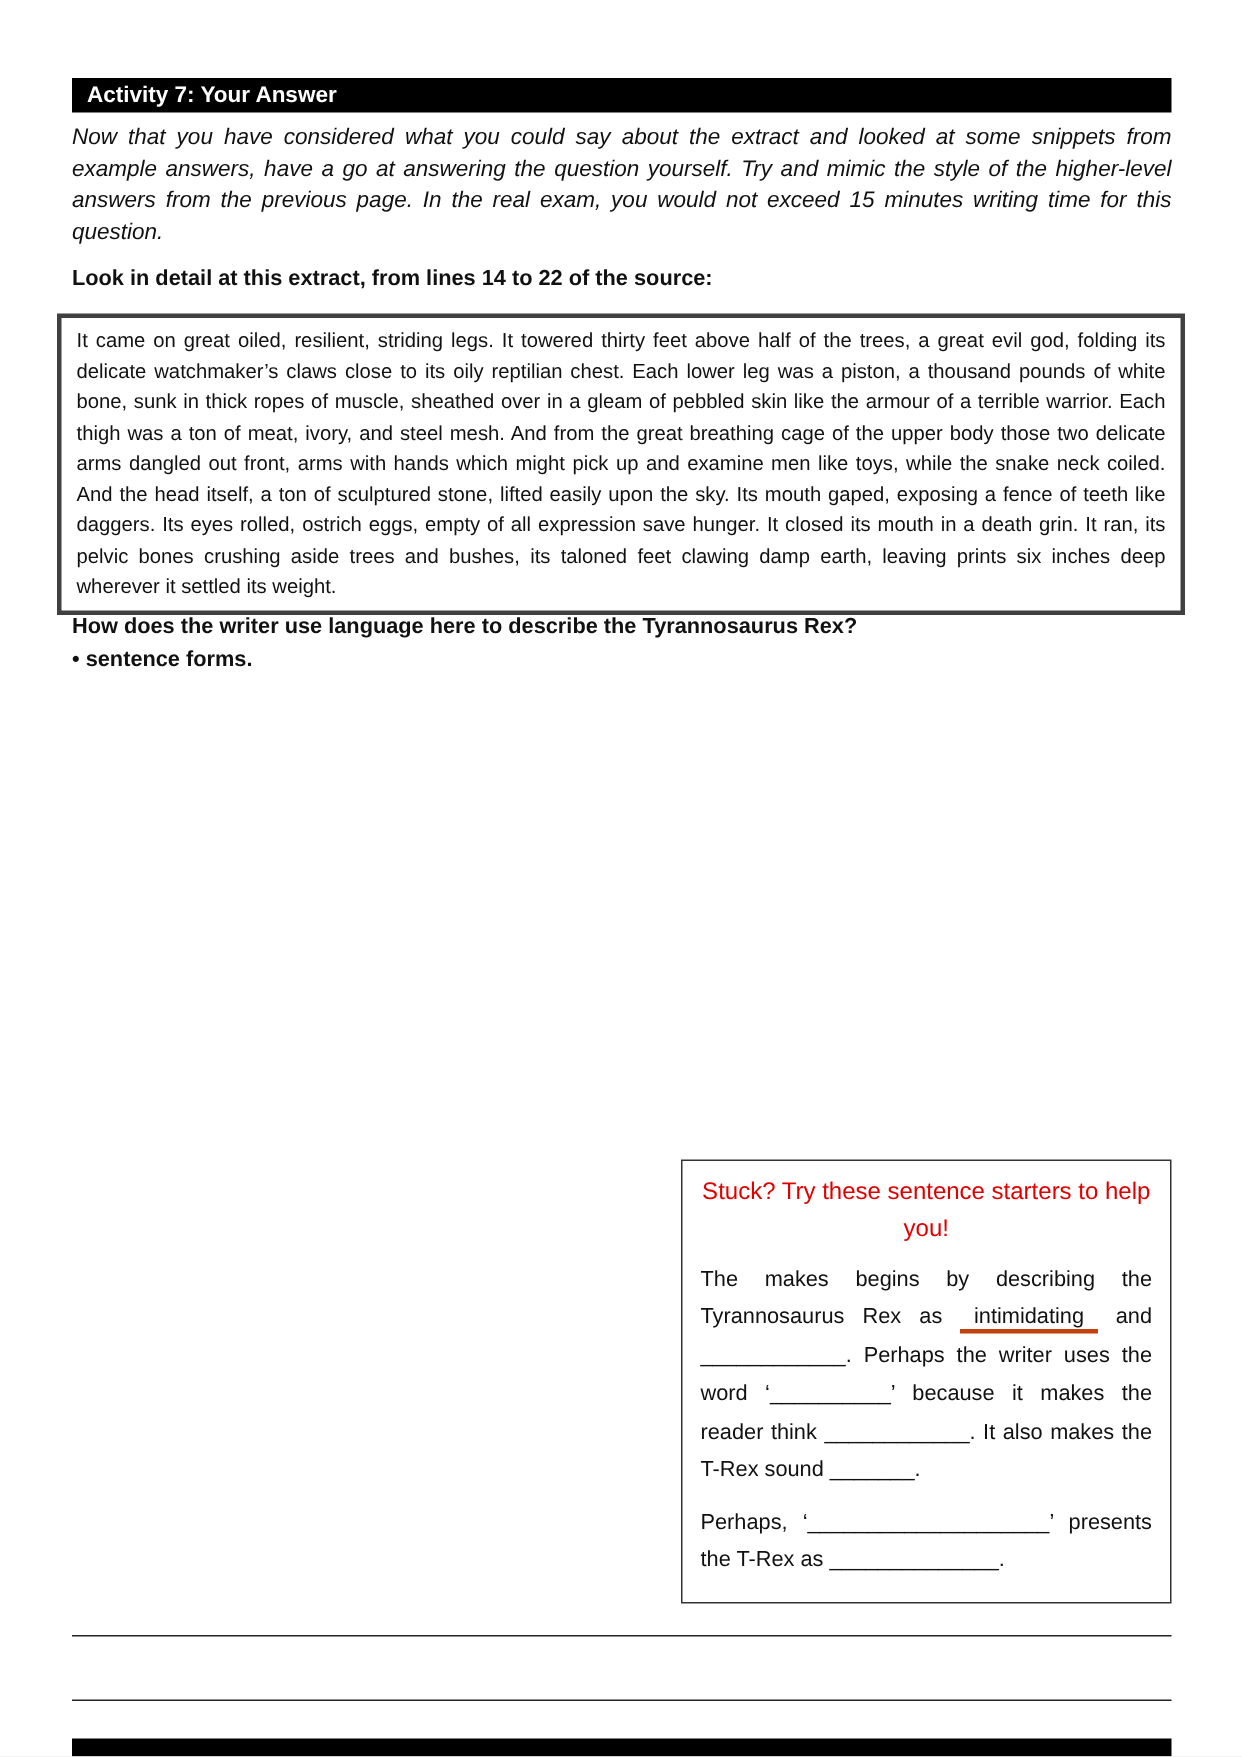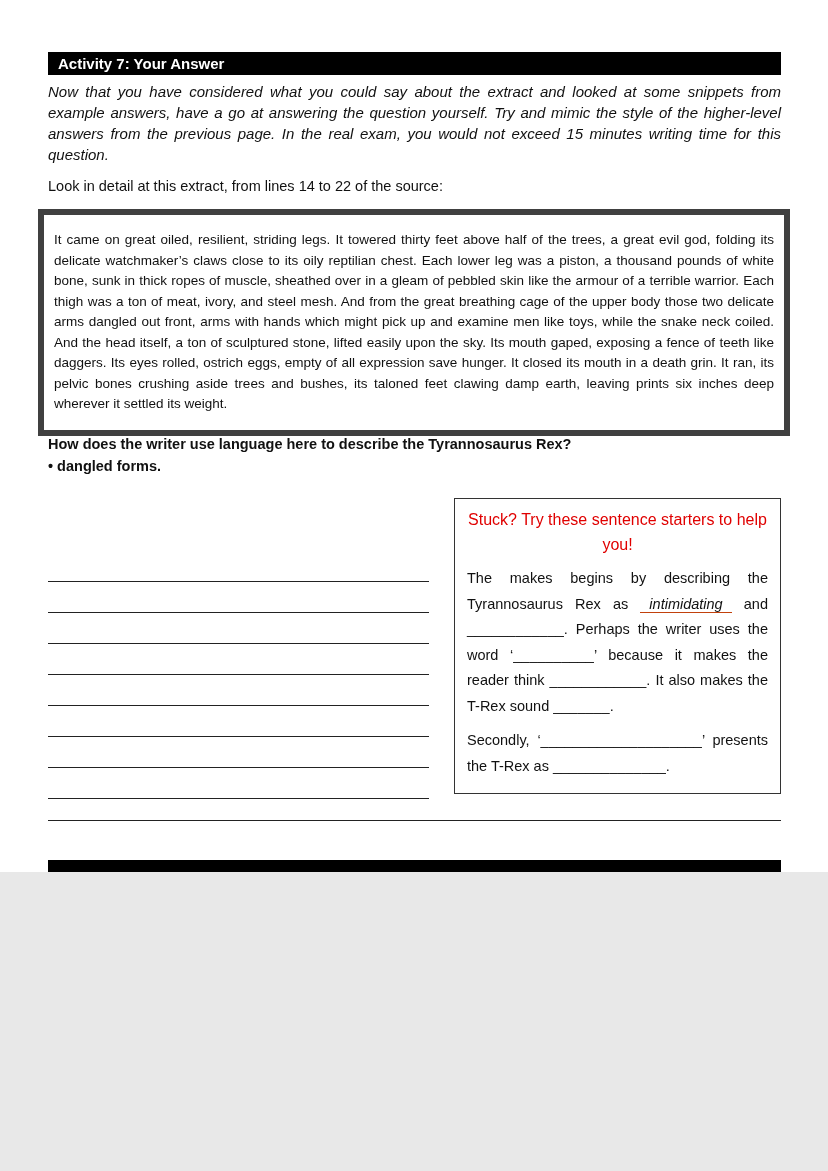--- a/index.html
+++ b/index.html
@@ -1,19 +1,19 @@
 <!DOCTYPE html>
 <html><head>
 <meta charset="utf-8">
 <style>
   * { margin:0; padding:0; box-sizing:border-box; }
   html,body { background:#e8e8e8; }
   .page {
     position:relative;
-    width:828px; height:872px;
+    width:828px; height:1171px;
     margin:0 auto;
     background:#ffffff;
     overflow:hidden;
     font-family:"Liberation Sans", sans-serif;
     color:#111;
   }
   .content { position:absolute; top:52px; left:48px; width:733px; }
 
   .header-bar {
     background:#000;
@@ -28,45 +28,45 @@
   .intro {
     margin-top:6px;
     font-style:italic;
     font-size:15px;
     line-height:21px;
     text-align:justify;
   }
 
   .leadin {
     margin-top:13px;
-    font-weight:normal;
+    font-weight:bold;
     font-size:14.5px;
   }
 
   .extract-box {
     margin-top:15px;
     margin-left:-10px;
     width:752px;
-    border:6px solid #404040;
-    padding:15px 10px;
+    border:3px solid #404040;
+    padding:5px 10px;
   }
   .extract-text {
     font-size:13.5px;
     line-height:20.5px;
     text-align:justify;
   }
 
   .question {
     font-weight:bold;
     font-size:14.5px;
   }
   .bullets-1 { margin-top:15px; font-weight:bold; font-size:14.5px; }
   .bullets-2 { margin-top:6px;  font-weight:bold; font-size:14.5px; }
 
-  .two-col { display:flex; align-items:center; margin-top:20px; }
+  .two-col { display:flex; align-items:flex-end; margin-top:20px;flex-direction:column; }
   .left-lines { flex:1; margin-right:25px; padding-top:57px; }
   .wline { height:31px; border-bottom:1px solid #222; }
 
   .starters-box {
     width:327px;
     border:1px solid #333;
     padding:8px 12px 14px 12px;
     background:#fff;
   }
   .starters-title {
@@ -75,23 +75,22 @@
     font-size:16px;
     line-height:25px;
   }
   .starters-p {
     margin-top:9px;
     font-size:14.5px;
     line-height:25.5px;
     text-align:justify;
   }
   .blank-word {
-    font-style:italic;
     padding:0 9px;
-    border-bottom:1px solid #c2410c;
+    border-bottom:3px solid #c2410c;
   }
 
   .full-lines { }
   .wline-full { height:43px; border-bottom:1px solid #222; }
   .wline-full.first { height:22px; }
   .wline-full.short { height:38px; width:612px; border-bottom:1px solid #222; }
 
   .next-bar {
     position:absolute;
     left:48px; bottom:0;
@@ -112,21 +111,21 @@
     <p class="intro">Now that you have considered what you could say about the extract and looked at some snippets from example answers, have a go at answering the question yourself. Try and mimic the style of the higher-level answers from the previous page. In the real exam, you would not exceed 15 minutes writing time for this question.</p>
 
     <p class="leadin">Look in detail at this extract, from lines 14 to 22 of the source:</p>
 
     <div class="extract-box">
       <p class="extract-text">It came on great oiled, resilient, striding legs. It towered thirty feet above half of the trees, a great evil god, folding its delicate watchmaker’s claws close to its oily reptilian chest. Each lower leg was a piston, a thousand pounds of white bone, sunk in thick ropes of muscle, sheathed over in a gleam of pebbled skin like the armour of a terrible warrior. Each thigh was a ton of meat, ivory, and steel mesh. And from the great breathing cage of the upper body those two delicate arms dangled out front, arms with hands which might pick up and examine men like toys, while the snake neck coiled. And the head itself, a ton of sculptured stone, lifted easily upon the sky. Its mouth gaped, exposing a fence of teeth like daggers. Its eyes rolled, ostrich eggs, empty of all expression save hunger. It closed its mouth in a death grin. It ran, its pelvic bones crushing aside trees and bushes, its taloned feet clawing damp earth, leaving prints six inches deep wherever it settled its weight.</p>
     </div>
 
     <p class="question">How does the writer use language here to describe the Tyrannosaurus Rex?</p>
 
-    <p class="bullets-2">• dangled forms.</p>
+    <p class="bullets-2">• sentence forms.</p>
 
     <div class="two-col">
 
       <div class="left-lines">
         <div class="wline"></div>
         <div class="wline"></div>
         <div class="wline"></div>
         <div class="wline"></div>
         <div class="wline"></div>
         <div class="wline"></div>
@@ -134,21 +133,21 @@
         <div class="wline"></div>
       </div>
 
       <div class="starters-box">
         <p class="starters-title">Stuck? Try these sentence starters to help you!</p>
         <p class="starters-p">
           <span>The makes begins by describing the Tyrannosaurus Rex as</span>
           <span class="blank-word">intimidating</span>
           <span>and ____________. Perhaps the writer uses the word ‘__________’ because it makes the reader think ____________. It also makes the T-Rex sound _______.</span>
         </p>
-        <p class="starters-p">Secondly, ‘____________________’ presents the T-Rex as ______________.</p>
+        <p class="starters-p">Perhaps, ‘____________________’ presents the T-Rex as ______________.</p>
       </div>
 
     </div>
 
     <div class="full-lines">
       <div class="wline-full first"></div>
       <div class="wline-full"></div>
       <div class="wline-full"></div>
       <div class="wline-full"></div>
       <div class="wline-full"></div>

